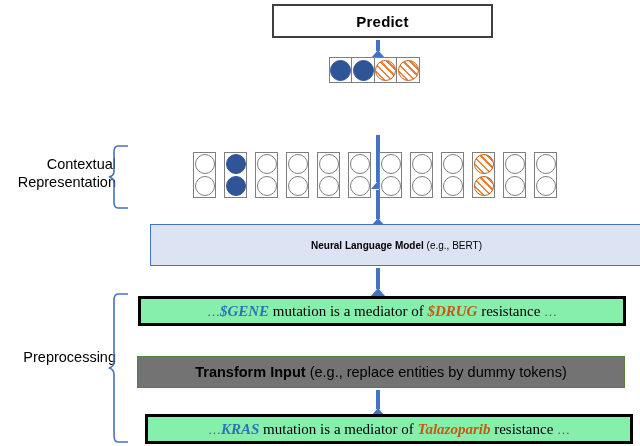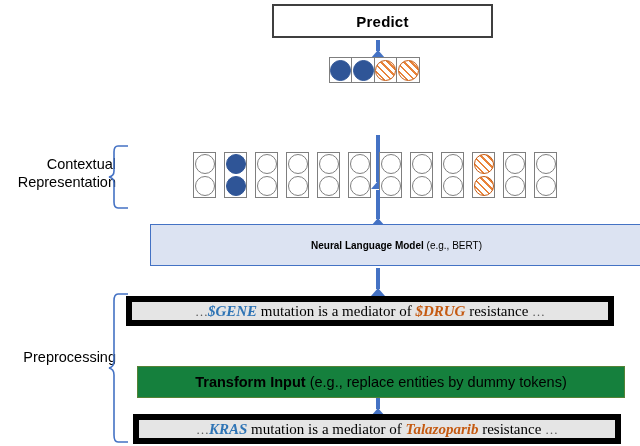--- a/index.html
+++ b/index.html
@@ -54,29 +54,28 @@
   #nlm-box {
     left: 150px; top: 224px; width: 493px; height: 42px;
     border: 1.5px solid #4472c4;
     background: #dce3f2;
     font-size: 10px;
   }
   
   #transform-box {
     left: 137px; top: 356px; width: 488px; height: 32px;
     border: 1.5px solid #548235;
-    background: #15803d;
+    background: #737373;
     font-size: 14.5px;
-    margin-top: 10px;
   }
   
   .sentence-box {
-    left: 126px; width: 488px; height: 30px;
-    border: 6px solid #000000;
-    background: #e5e5e5;
+    left: 138px; width: 488px; height: 30px;
+    border: 3px solid #000000;
+    background: #86efac;
     font-family: "Liberation Serif", serif;
     font-size: 15px;
   }
   #sentence-transformed { top: 296px; }
   #sentence-raw { top: 414px; margin-left: 7px; }
 
   .b { font-weight: bold; }
   .light { font-weight: normal; }
   .ent {
     font-family: "Liberation Serif", serif;

